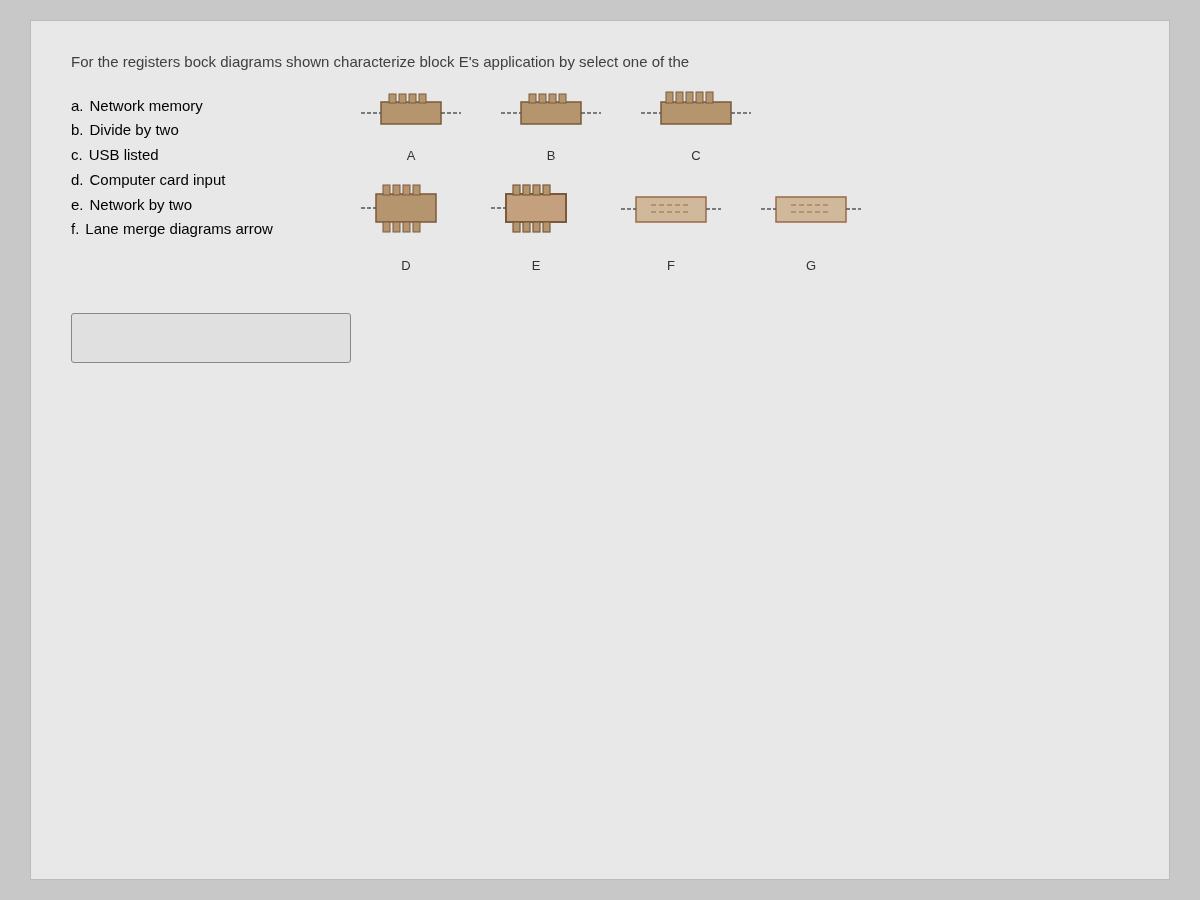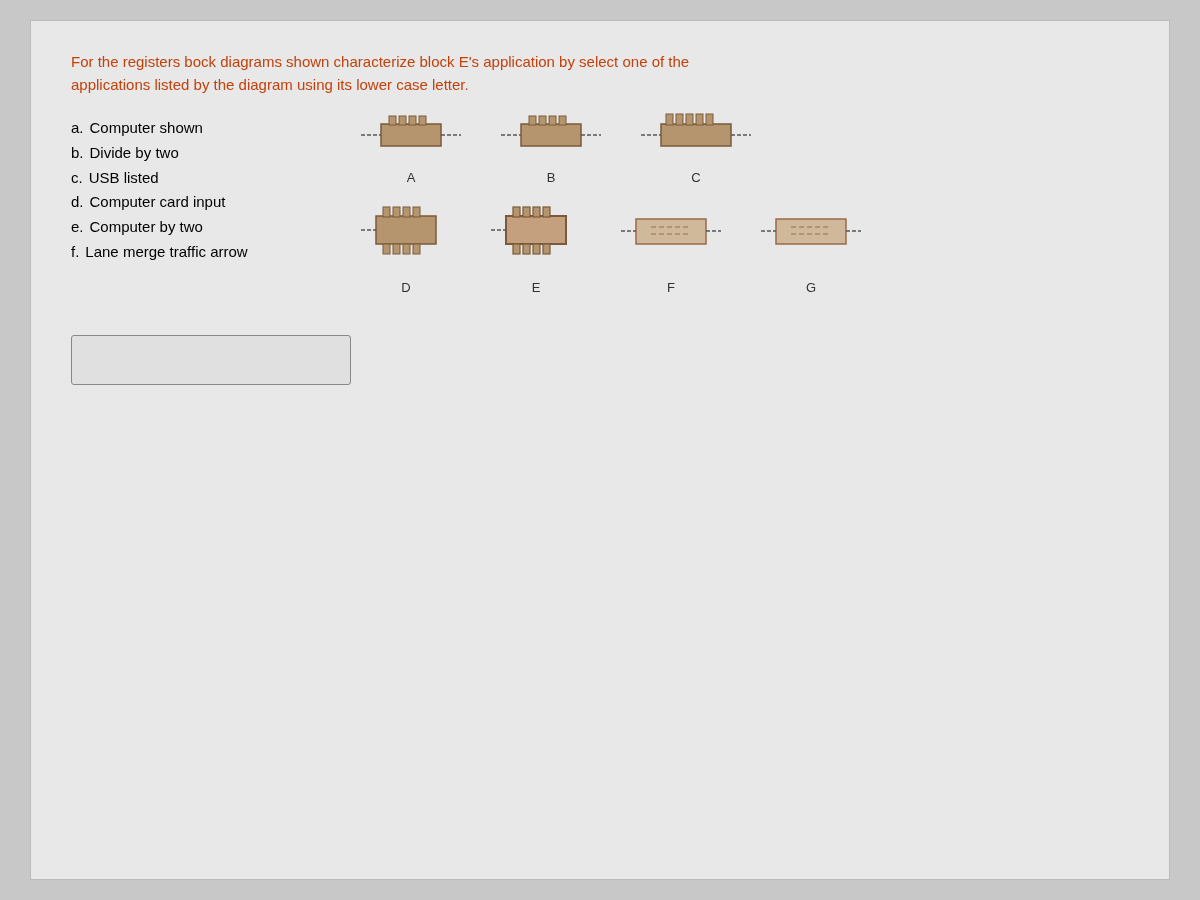--- a/index.html
+++ b/index.html
@@ -20,21 +20,21 @@
       width: 1140px;
       min-height: 860px;
       padding: 30px 40px;
       border: 1px solid #bbb;
     }
 
     .question-text {
       font-family: Arial, sans-serif;
       font-size: 15px;
       line-height: 1.5;
-      color: #c2410c;
+      color: #404040;
       margin-bottom: 20px;
     }
 
     .content-area {
       display: flex;
       gap: 30px;
       align-items: flex-start;
     }
 
     .options-list {
@@ -92,49 +92,48 @@
       border-radius: 3px;
     }
   </style>
 </head>
 <body>
 
 <div class="page">
 
   <div class="question-text">
     <span>For the registers bock diagrams shown characterize block E's application by select one of the</span><br>
-    <span>applications listed by the diagram using its lower case letter.</span>
   </div>
 
   <div class="content-area">
 
     <div class="options-list">
       <div class="opt">
         <span>a.</span>
-        <span>Computer shown</span>
+        <span>Network memory</span>
       </div>
       <div class="opt">
         <span>b.</span>
         <span>Divide by two</span>
       </div>
       <div class="opt">
         <span>c.</span>
         <span>USB listed</span>
       </div>
       <div class="opt">
         <span>d.</span>
         <span>Computer card input</span>
       </div>
       <div class="opt">
         <span>e.</span>
-        <span>Computer by two</span>
+        <span>Network by two</span>
       </div>
       <div class="opt">
         <span>f.</span>
-        <span>Lane merge traffic arrow</span>
+        <span>Lane merge diagrams arrow</span>
       </div>
     </div>
 
     <div class="diagrams-area">
 
       <div class="diagram-row">
 
         <div class="diagram-item">
           <svg class="diag-svg" width="100" height="60" viewBox="0 0 100 60">
 

